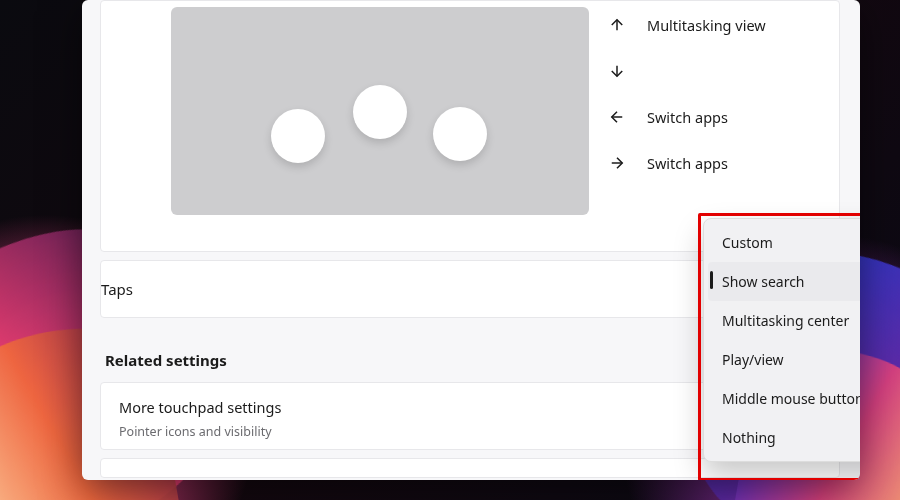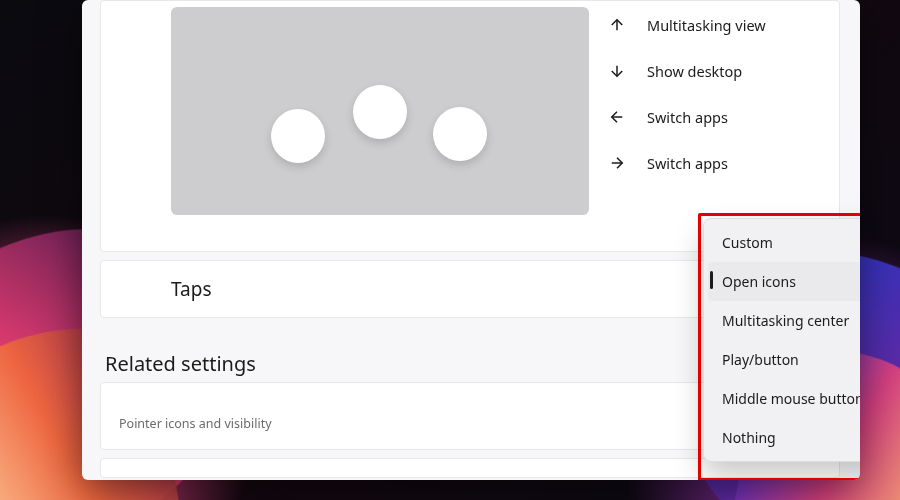--- a/index.html
+++ b/index.html
@@ -88,43 +88,42 @@
   }
 
   .taps-row {
     position: absolute;
     left: 18px; top: 260px;
     width: 740px; height: 58px;
     background: #fff;
     border: 1px solid #e7e7ea;
     border-radius: 4px;
     display: flex; align-items: center;
-    padding-left: 70px;
-    font-size: 19px; color:#1b1b1b;
+    font-size: 15px; color:#1b1b1b;
     cursor: pointer;
   }
 
   .related-heading {
     position: absolute;
     left: 23px; top: 350px;
-    font-size: 20px; font-weight: 400; color:#1b1b1b;
+    font-size: 15px; font-weight: 700; color:#1b1b1b;
   }
 
   .more-row {
     position: absolute;
     left: 18px; top: 382px;
     width: 740px; height: 68px;
     background: #fff;
     border: 1px solid #e7e7ea;
     border-radius: 4px;
     padding: 14px 18px;
     cursor: pointer;
   }
   .more-row .title { font-size: 14.5px; color:#1b1b1b; }
-  .more-row .sub   { font-size: 12.5px; color:#6b6b6f; margin-top:18px;}
+  .more-row .sub   { font-size: 12.5px; color:#6b6b6f; margin-top:6px;}
 
   .extra-row {
     position: absolute;
     left: 18px; top: 458px;
     width: 740px; height: 20px;
     background: #fff;
     border: 1px solid #e7e7ea;
     border-radius: 4px;
   }
 
@@ -193,21 +192,20 @@
           </span>
           <span>Multitasking view</span>
         </div>
         <div class="gesture-row">
           <span class="arrow">
             <svg viewBox="0 0 24 24" fill="none" stroke="currentColor" stroke-width="2">
                 <path d="M12 5v14"></path>
                 <path d="M19 12l-7 7-7-7"></path>
               </svg>
           </span>
-          <span>Show desktop</span>
         </div>
         <div class="gesture-row">
           <span class="arrow">
             <svg viewBox="0 0 24 24" fill="none" stroke="currentColor" stroke-width="2">
                 <path d="M19 12H5"></path>
                 <path d="M12 19l-7-7 7-7"></path>
               </svg>
           </span>
           <span>Switch apps</span>
         </div>
@@ -223,30 +221,31 @@
       </div>
     </div>
 
     <div class="taps-row">
       <span>Taps</span>
     </div>
 
     <div class="related-heading">Related settings</div>
 
     <div class="more-row">
+      <div class="title">More touchpad settings</div>
       <div class="sub">Pointer icons and visibility</div>
     </div>
 
     <div class="extra-row"></div>
 
     <div class="dropdown">
       <div class="item"><span>Custom</span></div>
-      <div class="item selected"><span>Open icons</span></div>
+      <div class="item selected"><span>Show search</span></div>
       <div class="item"><span>Multitasking center</span></div>
-      <div class="item"><span>Play/button</span></div>
+      <div class="item"><span>Play/view</span></div>
       <div class="item"><span>Middle mouse button</span></div>
       <div class="item"><span>Nothing</span></div>
     </div>
 
     <div class="highlight-box"></div>
 
   </div>
 </div>
 
 </body></html>

